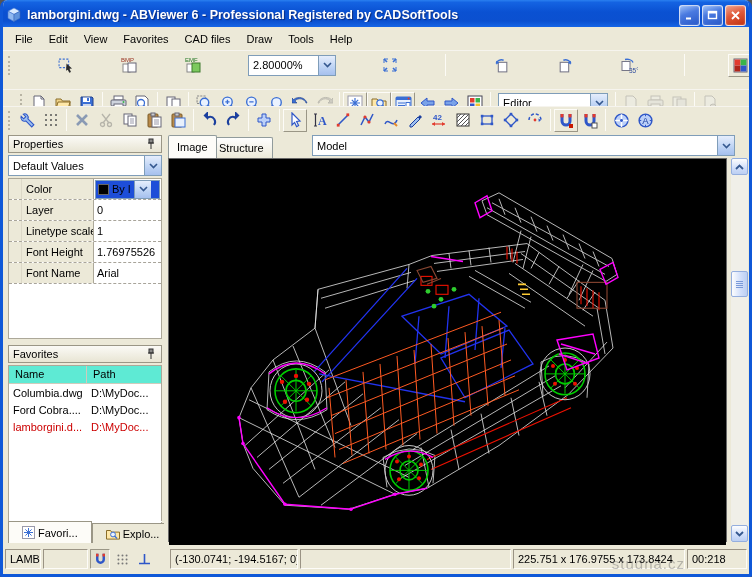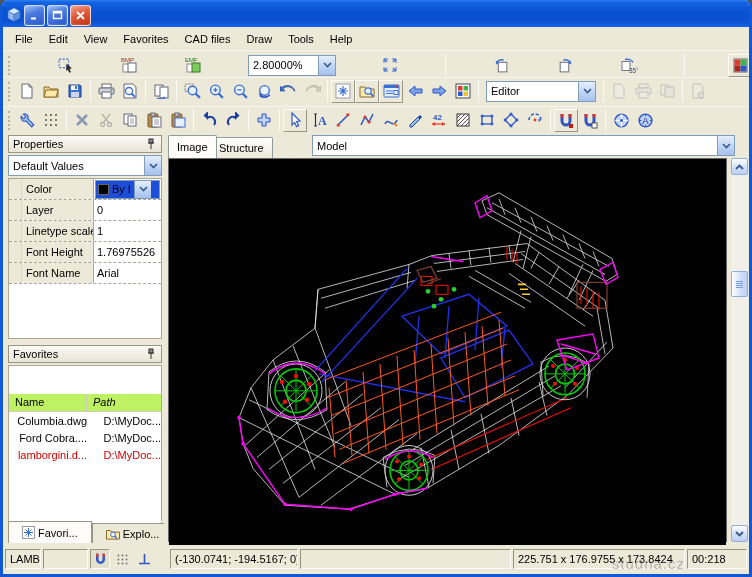--- a/index.html
+++ b/index.html
@@ -12,21 +12,21 @@
     display:flex;align-items:center;padding:0 6px;}
   .title-text{color:#fff;font-weight:bold;font-size:12.5px;text-shadow:1px 1px 1px #0a2a7a;margin-left:5px;white-space:nowrap;overflow:hidden;flex:1;}
   .capbtn{width:21px;height:21px;margin-left:2px;border-radius:3px;border:1px solid rgba(255,255,255,.75);
     display:flex;align-items:center;justify-content:center;background:linear-gradient(160deg,#9cc0f8 0%,#4a7ae0 40%,#2858c8 100%);box-shadow:inset 0 0 2px #fff5;}
   .capbtn.close{background:linear-gradient(160deg,#f0a088 0%,#e0593a 45%,#c03010 100%);}
   
   .menubar{position:absolute;top:27px;left:0;right:0;height:23px;display:flex;align-items:center;padding-left:4px;background:#ece9d8;}
   .menu-item{padding:3px 8px;}
   .toolbar{position:absolute;left:0;right:0;display:flex;align-items:center;background:#ece9d8;border-top:1px solid #f6f4ee;}
   .tb1{top:50px;height:29px;gap:40px;}
-  .tb2{top:77px;height:27px;}
+  .tb2{top:89px;height:27px;padding-left:12px;}
   .tb3{top:106px;height:27px;}
   .grip{width:3px;height:19px;margin:0 4px 0 5px;border-left:2px dotted #b8b4a4;}
   .tbsep{width:1px;height:22px;background:#b4b0a0;border-right:1px solid #fcfbf6;margin:0 3px;}
   .tbtn{width:24px;height:23px;display:flex;align-items:center;justify-content:center;flex:none;position:relative;}
   .raised{border:1px solid;border-color:#fdfcf8 #9a9686 #9a9686 #fdfcf8;border-radius:1px;}
   .pressed{border:1px solid;border-color:#9a9686 #fdfcf8 #fdfcf8 #9a9686;background:#e2dfcd;border-radius:1px;}
   .disabled{opacity:.4;filter:grayscale(1);}
   .combo{height:21px;background:#fff;border:1px solid #7f9db9;display:flex;align-items:center;padding-left:4px;font-size:11px;flex:none;}
   .combo .cval{flex:1;white-space:nowrap;overflow:hidden;}
   .dropbtn{width:17px;height:100%;margin-left:4px;border-left:1px solid #7f9db9;background:linear-gradient(180deg,#e6eefc,#bcd2f4 60%,#a6c0ee);display:flex;align-items:center;justify-content:center;flex:none;}
@@ -37,24 +37,24 @@
   .panel-hdr .t{flex:1;}
   .pbody{border:1px solid #aca899;background:#fff;}
   .propgrid{height:161px;overflow:hidden;}
   .prow{display:flex;height:21px;align-items:stretch;border-bottom:1px dashed #a8a49a;}
   .plabel{width:85px;background:#ece9d8;display:flex;align-items:center;padding-left:17px;border-right:1px solid #aca899;white-space:nowrap;overflow:hidden;position:relative;}
   .plabel:before{content:"";position:absolute;left:12px;top:0;bottom:0;border-left:1px solid #dcd8c8;}
   .pval{flex:1;display:flex;align-items:center;padding-left:3px;white-space:nowrap;overflow:hidden;background:#fff;}
   .colorcombo{display:flex;align-items:center;border:1px solid #7f9db9;height:19px;flex:1;background:#1d4ed8;padding-left:2px;}
   .swatch{width:11px;height:11px;background:#000;border:1px solid #666;margin-right:3px;flex:none;}
   .favlist{height:160px;overflow:hidden;font-size:11px;}
-  .fav-hdr{display:flex;height:18px;background:#bef264;border-bottom:1px solid #cfcbbc;margin-top:28px;}
+  .fav-hdr{display:flex;height:18px;background:#5eead4;border-bottom:1px solid #cfcbbc;}
   .fav-hdr .c1{width:78px;padding:2px 0 0 6px;border-right:1px solid #cfcbbc;}
-  .fav-hdr .c2{flex:1;padding:2px 0 0 6px;font-style:italic;}
-  .fav-row{display:flex;height:17px;align-items:center;text-align:right;}
+  .fav-hdr .c2{flex:1;padding:2px 0 0 6px;}
+  .fav-row{display:flex;height:17px;align-items:center;}
   .fav-row .c1{width:78px;padding-left:4px;white-space:nowrap;overflow:hidden;}
   .fav-row .c2{flex:1;padding-left:4px;white-space:nowrap;overflow:hidden;}
   .row-red{color:#cc0000;}
   .ptabs{position:absolute;bottom:0;left:2px;right:2px;height:22px;display:flex;align-items:flex-end;border-top:1px solid #fff;}
   .ptab{display:flex;align-items:center;gap:3px;height:20px;padding:0 13px;border:1px solid #9a9686;border-bottom:none;background:#ece9d8;white-space:nowrap;}
   .ptab.active{background:#fdfcf8;height:22px;}
   
   .main{position:absolute;top:133px;left:161px;right:0;bottom:31px;background:#ece9d8;}
   .tabstrip{position:absolute;top:0;left:0;right:0;height:25px;}
   .dtab{position:absolute;bottom:0;height:21px;padding:0 8px;display:flex;align-items:center;border:1px solid #919b9c;border-bottom:none;border-radius:2px 2px 0 0;background:linear-gradient(180deg,#fefefe,#ece9d8);}
@@ -75,20 +75,21 @@
 <body>
 
 <div class="window">
 
   <div class="titlebar">
     <svg class="ic" width="16" height="16" viewBox="0 0 16 16">
         <path fill="#d8eaff" stroke="#4a7ad0" stroke-width=".6" d="M8 1l6 3.2L8 7.4 2 4.2z"></path>
         <path fill="#8fb8f0" stroke="#4a7ad0" stroke-width=".6" d="M2 4.2v7l6 3.2v-7z"></path>
         <path fill="#5f93dc" stroke="#3a66b8" stroke-width=".6" d="M14 4.2v7l-6 3.2v-7z"></path>
       </svg>
+    <div class="title-text">lamborgini.dwg - ABViewer 6 - Professional Registered by CADSoftTools</div>
     <div class="capbtn">
         <svg class="ic" width="11" height="11" viewBox="0 0 11 11">
           <path d="M2 8.5h5" stroke="#fff" stroke-width="2"></path>
         </svg>
       </div>
     <div class="capbtn">
         <svg class="ic" width="11" height="11" viewBox="0 0 11 11">
           <rect x="1.5" y="1.5" width="8" height="7" fill="none" stroke="#fff" stroke-width="1.4"></rect>
           <path d="M1.5 2.6h8" stroke="#fff" stroke-width="2"></path>
         </svg>

